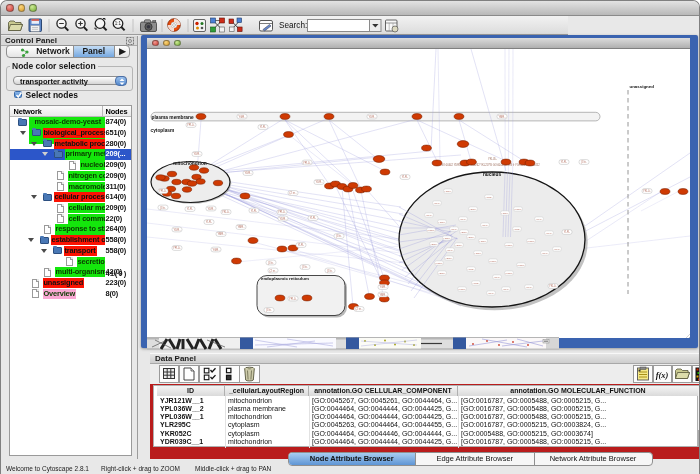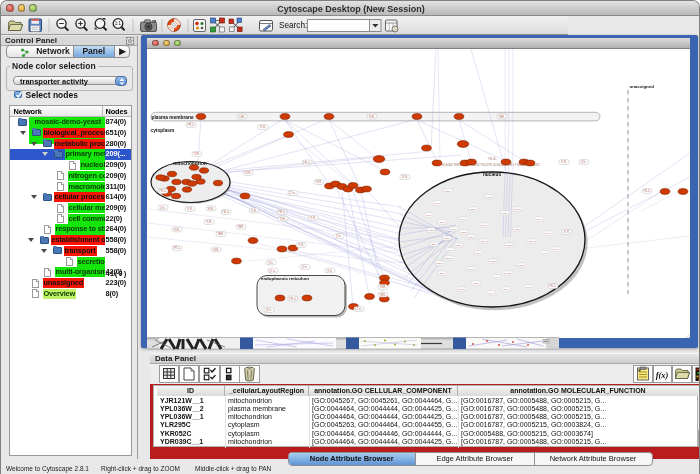--- a/index.html
+++ b/index.html
@@ -36,21 +36,20 @@
 #dtabs{position:absolute;left:137.5px;top:99px;width:365px;height:13.5px;z-index:6;background:#f6f6f6;border:1px solid #8f8f8f;border-radius:4px;font-size:7.5px;}
 #dtabs .seg{position:absolute;top:0;height:100%;line-height:12px;text-align:center;color:#111;}
 #statusbar{position:absolute;left:0;top:458px;width:700px;height:16px;background:#e8e8e8;font-size:6.5px;color:#222;}
 </style></head>
 <body>
 <div id="win">
   <div id="titlebar">
     <span class="light" style="left:5px;background:radial-gradient(circle at 35% 30%,#f09a93,#cf3b30);"></span>
     <span class="light" style="left:16.5px;background:radial-gradient(circle at 35% 30%,#fad67e,#d89a28);"></span>
     <span class="light" style="left:28px;background:radial-gradient(circle at 35% 30%,#cdeb95,#74aa34);"></span>
-    <div class="t">Cytoscape Desktop (New Session)</div>
   </div>
   <div id="toolbar">
       <svg width="700" height="19" viewBox="0 0 700 19" style="position:absolute;left:0;top:0">
 
 <g transform="translate(7,3)">
  <path d="M0.5,11.5 L0.5,3.5 L2,2 L6,2 L7.5,3.5 L13,3.5 L13,5 L14.5,5.5 L12.5,11.5 Z" fill="#c9c98f" stroke="#55553a" stroke-width="0.8"></path>
  <path d="M2.5,5.5 L14.5,5.5 L12.5,11.5 L0.5,11.5 Z" fill="#dcdcab" stroke="#55553a" stroke-width="0.8"></path>
 </g>
 
 <g transform="translate(27.5,2.5)">
@@ -288,21 +287,21 @@
         </div>
         <div class="trow" style="top:172.0px;">
           <span style="position:absolute;left:22px;top:0.5px;width:7px;height:9px;background:#fff;border:0.6px solid #9a9a9a;"></span>
           <span style="position:absolute;left:26px;top:0.5px;width:3px;height:3px;background:#e8e8e8;border-left:0.6px solid #9a9a9a;border-bottom:0.6px solid #9a9a9a;"></span>
           <span style="position:absolute;left:33px;top:0px;background:#fb1303;color:#111;padding:0 1px;white-space:nowrap;max-width:62px;overflow:hidden;display:inline-block;height:10.2px;">unassigned</span>
           <span style="position:absolute;left:96px;top:0px;color:#111;">223(0)</span>
         </div>
         <div class="trow" style="top:182.7px;">
           <span style="position:absolute;left:22px;top:0.5px;width:7px;height:9px;background:#fff;border:0.6px solid #9a9a9a;"></span>
           <span style="position:absolute;left:26px;top:0.5px;width:3px;height:3px;background:#e8e8e8;border-left:0.6px solid #9a9a9a;border-bottom:0.6px solid #9a9a9a;"></span>
-          <span style="position:absolute;left:33px;top:0px;background:#bef264;color:#0b3b00;padding:0 1px;white-space:nowrap;max-width:62px;overflow:hidden;display:inline-block;height:10.2px;">Overview</span>
+          <span style="position:absolute;left:33px;top:0px;background:#f9a8d4;color:#0b3b00;padding:0 1px;white-space:nowrap;max-width:62px;overflow:hidden;display:inline-block;height:10.2px;">Overview</span>
           <span style="position:absolute;left:96px;top:0px;color:#111;">8(0)</span>
         </div>
     </div>
   </div>
   <div id="desktop">
     <div id="nwin">
       <div id="ntbar">
         <span class="light" style="left:5px;top:2.3px;width:6.5px;height:6.5px;background:radial-gradient(circle at 35% 30%,#f09a93,#cf3b30);"></span>
         <span class="light" style="left:16px;top:2.3px;width:6.5px;height:6.5px;background:radial-gradient(circle at 35% 30%,#fad67e,#d89a28);"></span>
         <span class="light" style="left:27px;top:2.3px;width:6.5px;height:6.5px;background:radial-gradient(circle at 35% 30%,#cdeb95,#74aa34);"></span>

